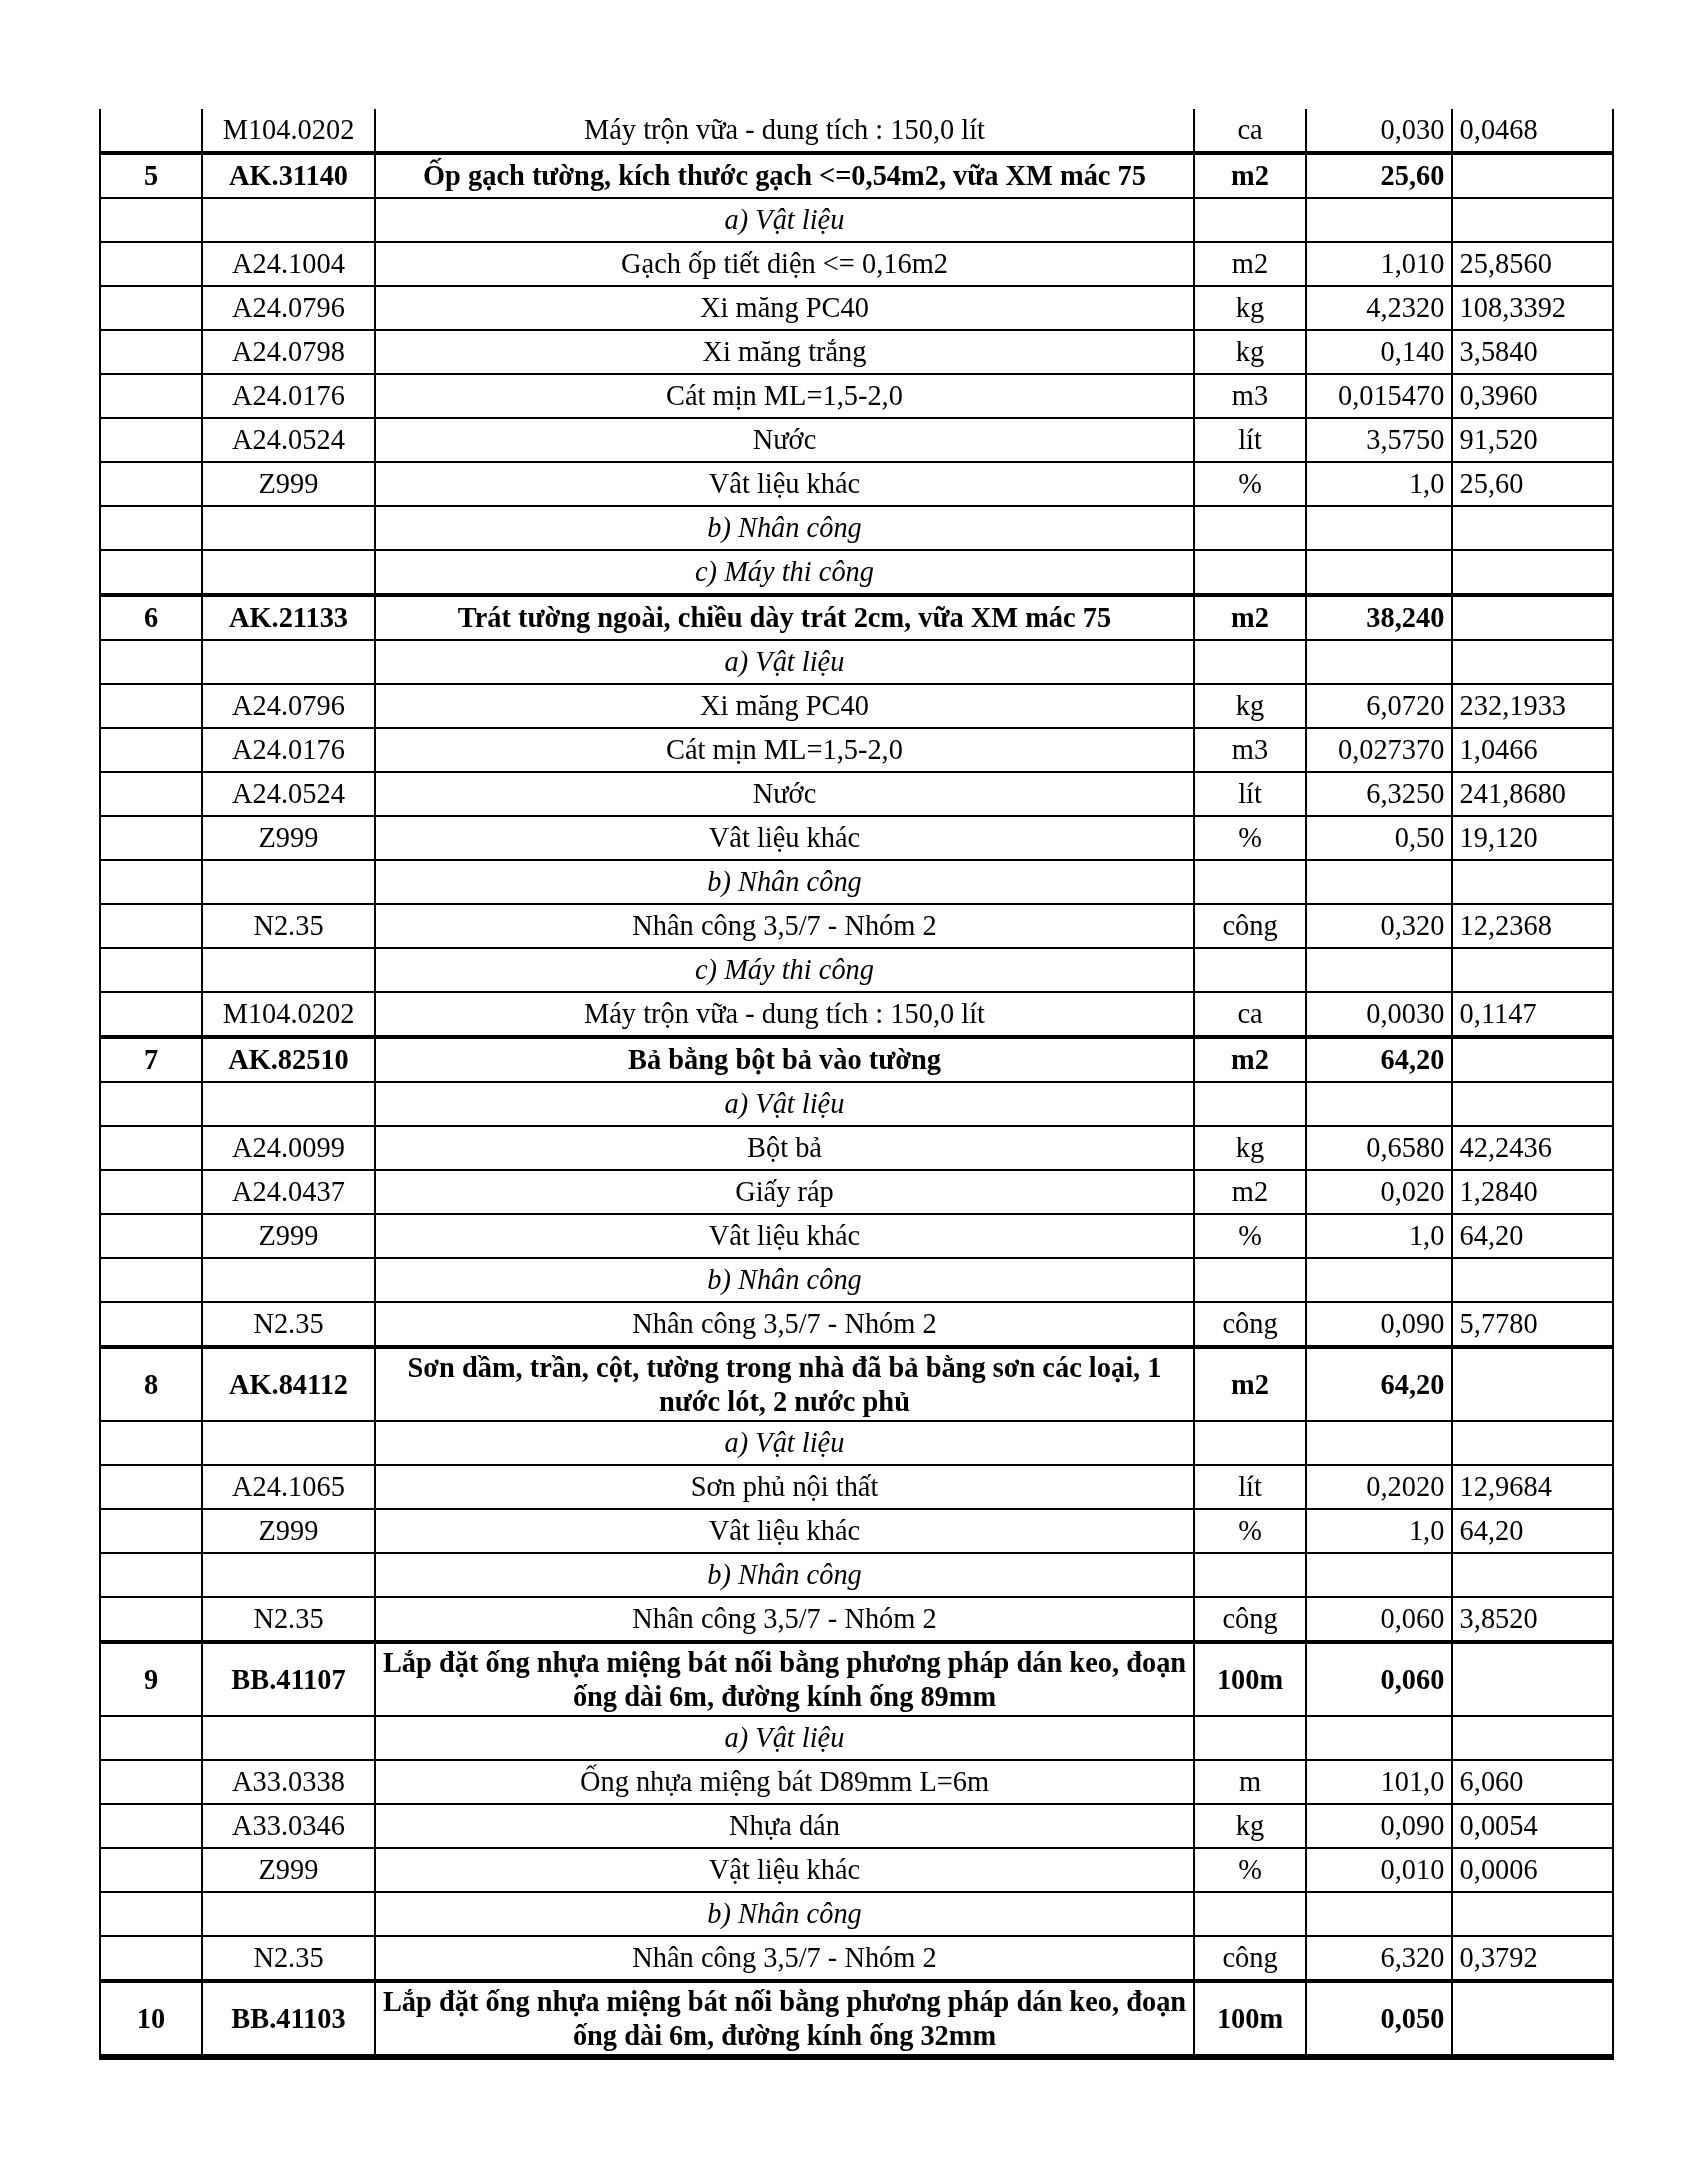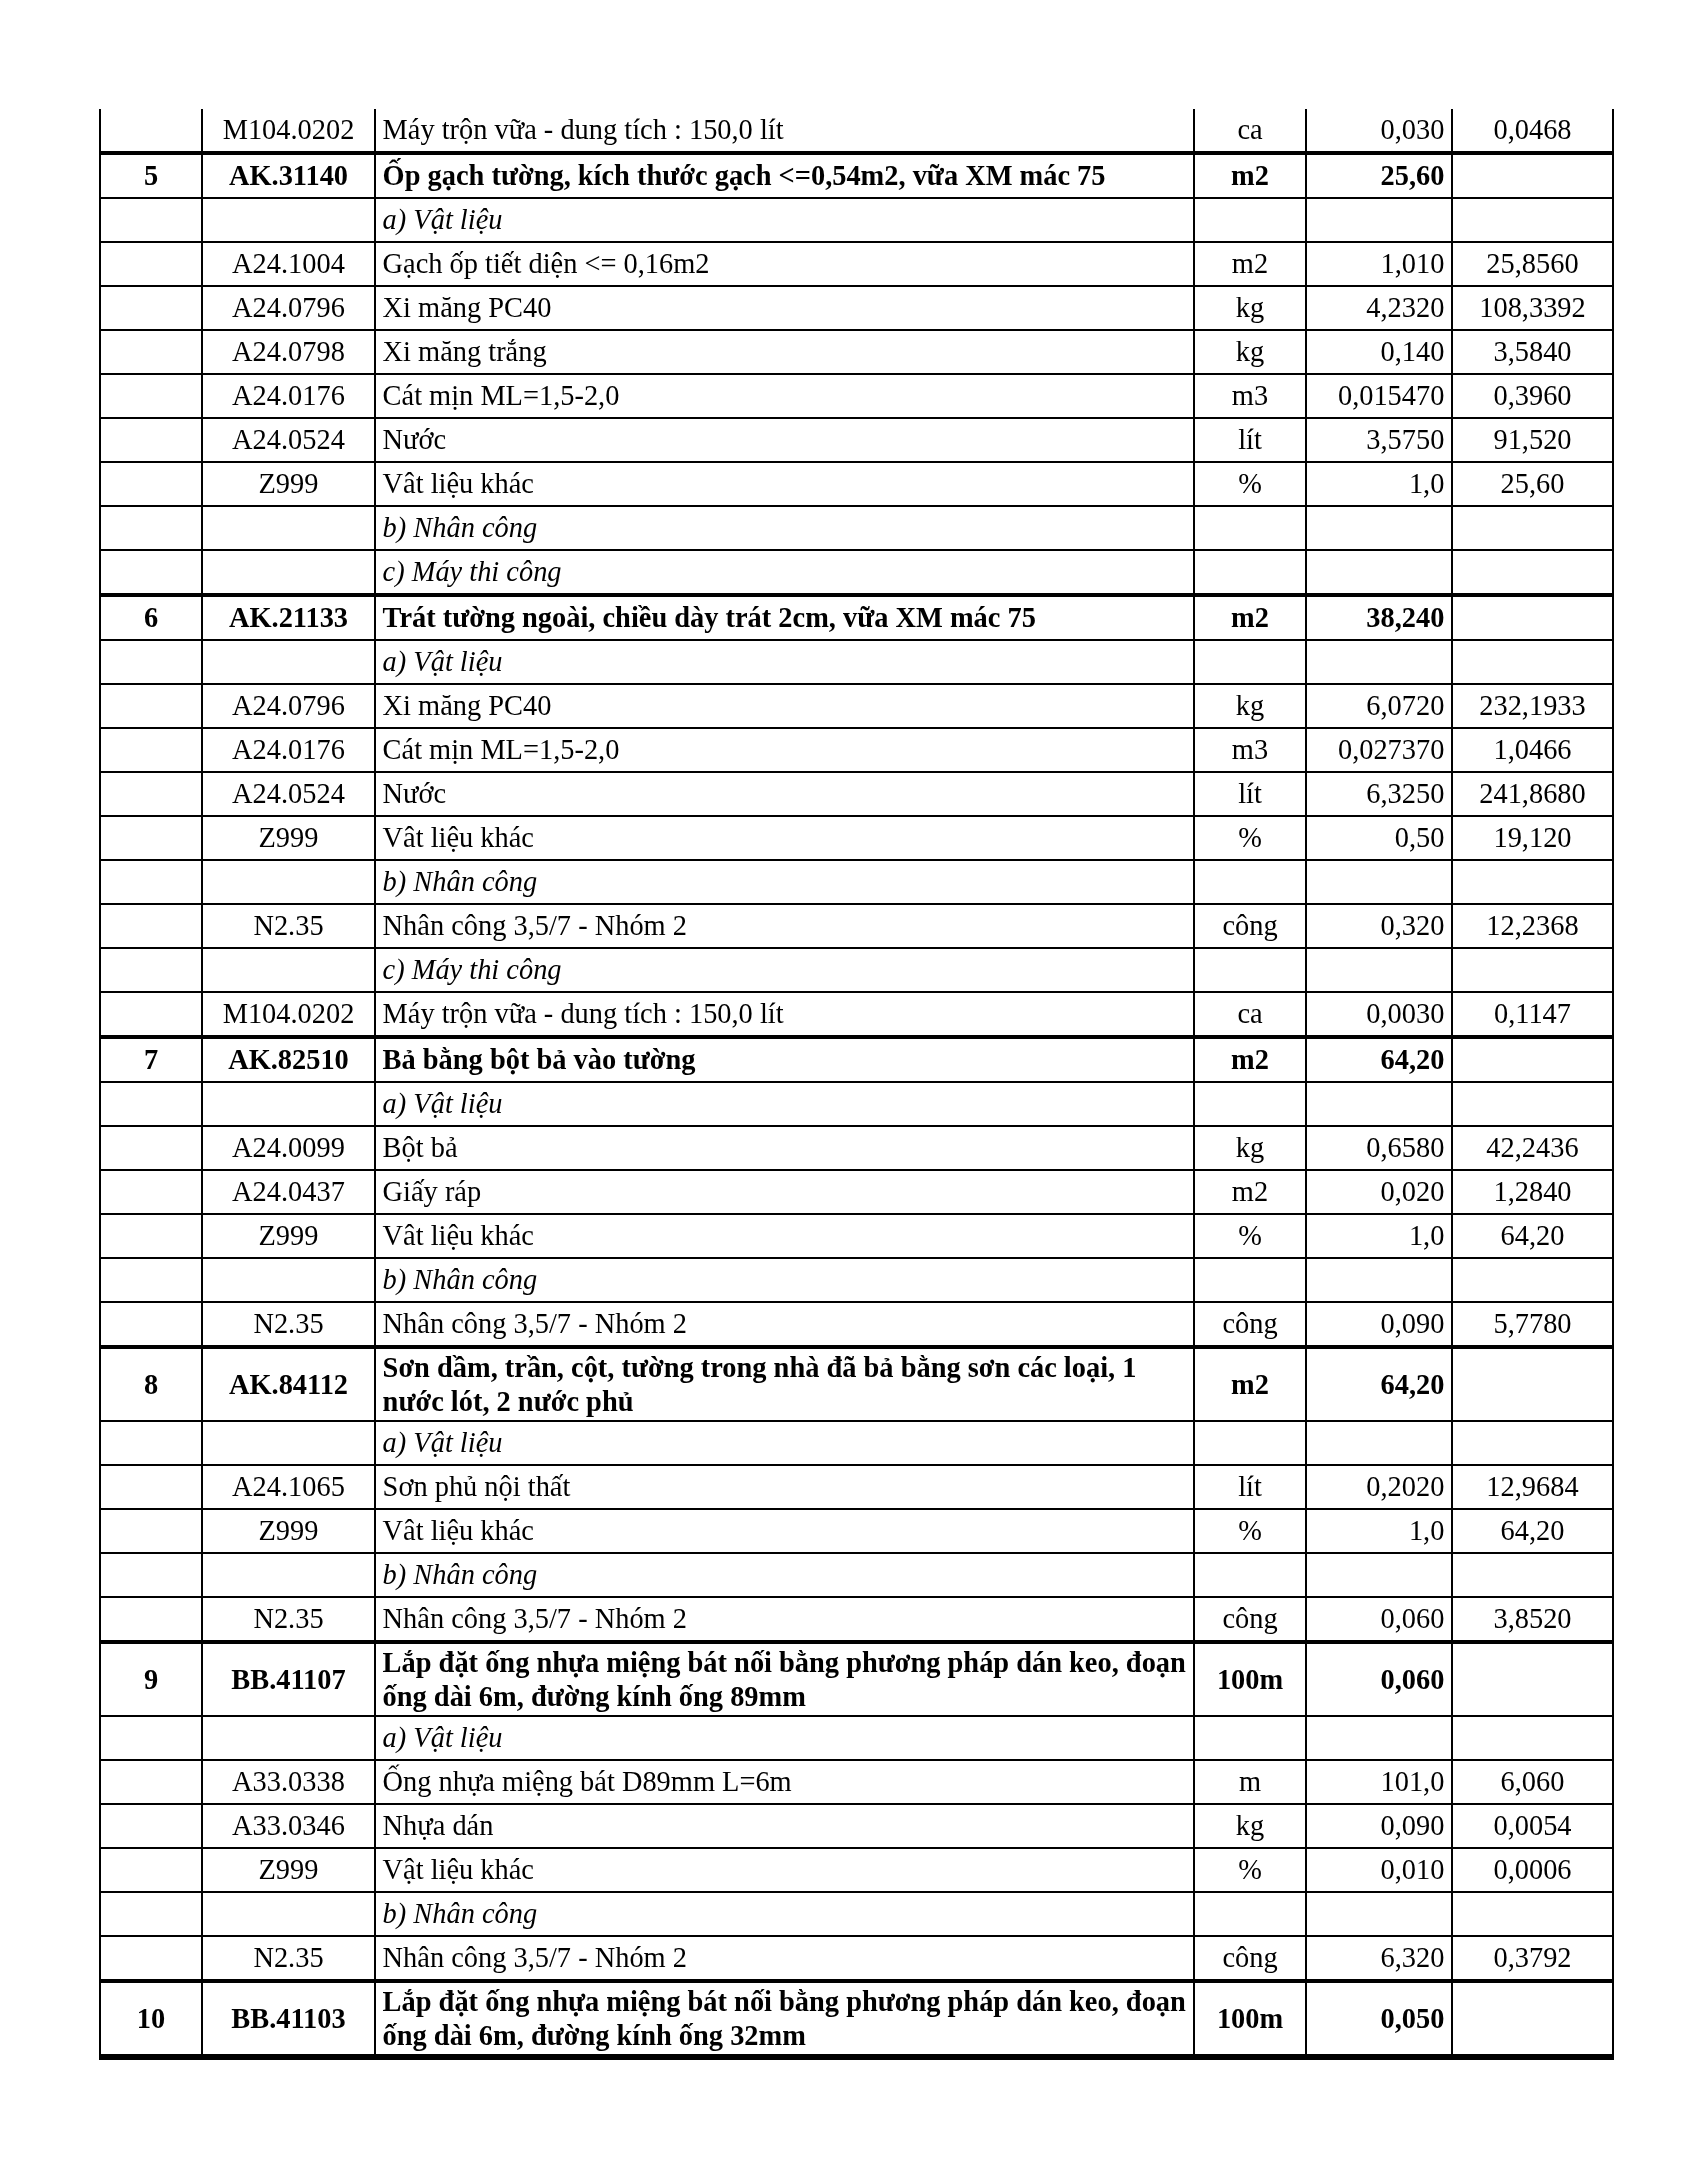--- a/index.html
+++ b/index.html
@@ -42,24 +42,24 @@
   table.estimate tbody tr:first-child td { border-top: none; }
   
   table.estimate tbody tr:last-child td { border-bottom-width: 6.6px; }
   
   table.estimate tr.item td { font-weight: bold; border-top-width: 4px; }
   
   table.estimate tr.section td.c-desc { font-weight: normal; font-style: italic; }
 
   .c-stt  { text-align: center; }
   .c-code { text-align: center; }
-  .c-desc { text-align: left; padding-left: 13.2px; padding-right: 17px; }
+  .c-desc { text-align: center; padding-left: 13.2px; padding-right: 17px; }
   .c-unit { text-align: center; }
   .c-qty  { text-align: right; padding-right: 14.6px; }
-  .c-total{ text-align: center; padding-right: 14.6px; margin-left: 20px; }
+  .c-total{ text-align: left; padding-right: 14.6px; margin-left: 20px; }
 </style>
 </head>
 <body>
 
 <div class="table-wrap">
   <table class="estimate">
     <colgroup>
       <col style="width:102px">
       <col style="width:173px">
       <col style="width:819px">

